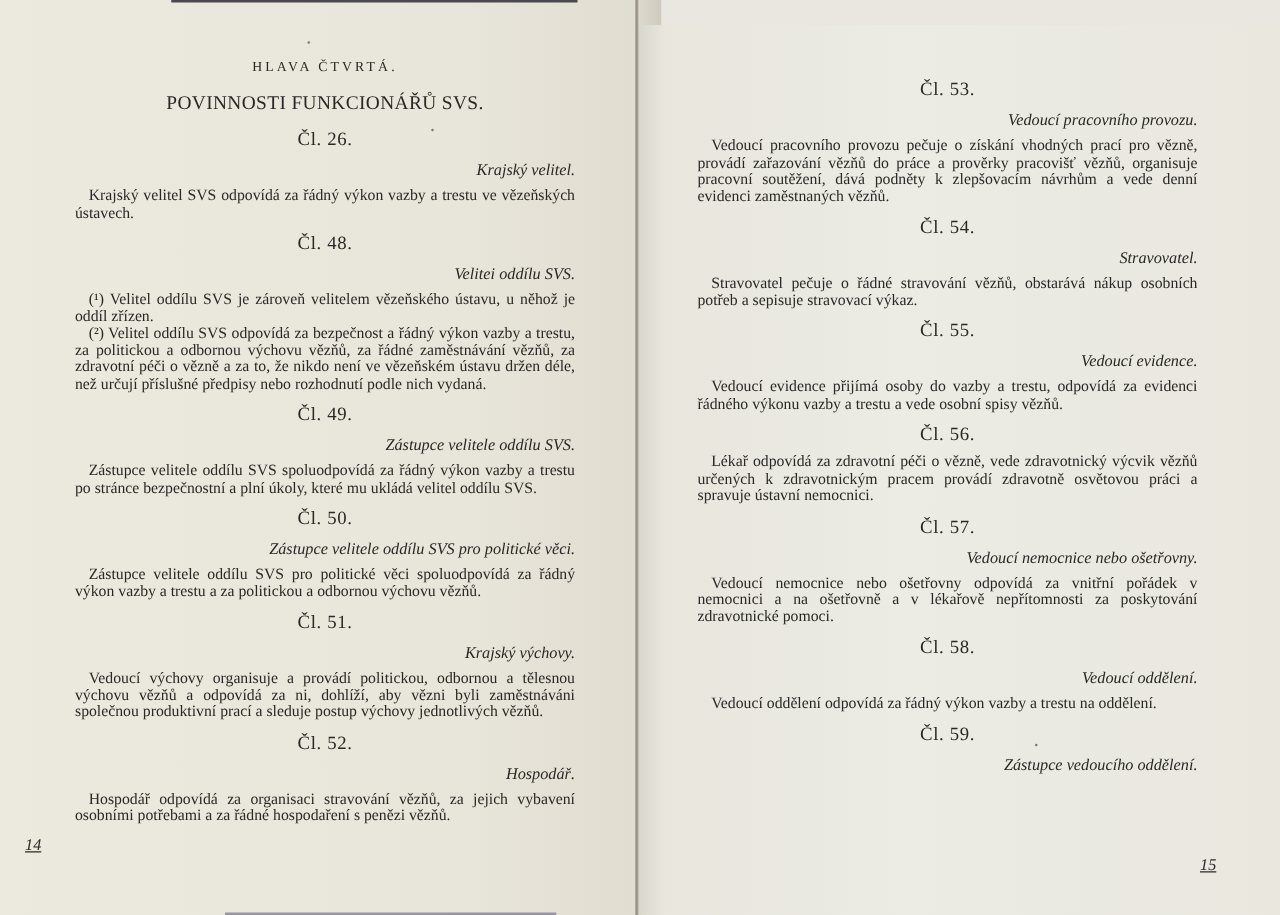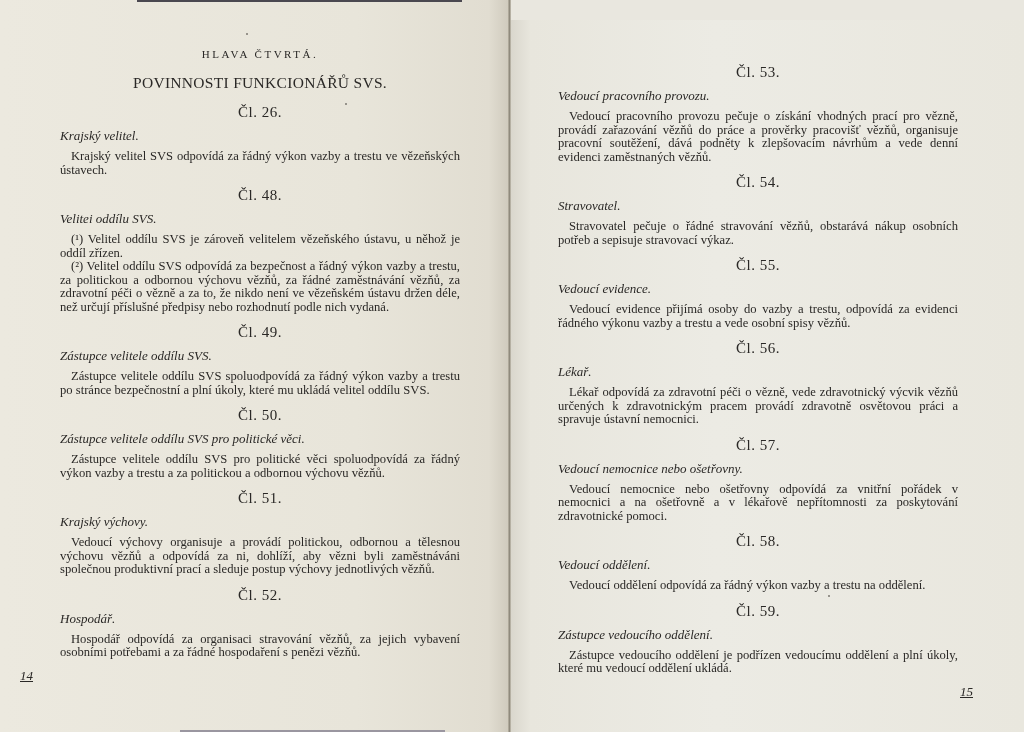--- a/index.html
+++ b/index.html
@@ -6,20 +6,21 @@
   body {
     width:1024px; height:732px; overflow:hidden; position:relative;
     background:#e9e7df;
     font-family:"Liberation Serif", "DejaVu Serif", serif;
     color:#2a2826;
   }
   .spread { position:absolute; inset:0; }
   .page {
     position:absolute; top:0; height:732px;
     background:#ebe8de;
+    padding-left:20px;
   }
   .page.left {
     left:0; width:509px;
     background:linear-gradient(90deg,#ece9df 0%,#e8e5da 70%,#e1ddd1 96%,#cfcabd 100%);
   }
   .page.right {
     left:510px; width:514px;
     background:linear-gradient(90deg,#d9d6cc 0%,#e8e6dd 4%,#ecebe4 40%,#e9e7de 100%);
     margin-top:20px;
   }
@@ -43,21 +44,21 @@
   .chapter {
     text-align:center; font-size:11px; letter-spacing:2.5px; margin-top:48px; height:14px;
   }
   .part-title {
     text-align:center; font-size:15.5px; letter-spacing:0.3px; margin-top:12px; height:20px;
   }
   .art-no {
     text-align:center; font-size:15px; letter-spacing:0.5px; margin-top:10px; height:18px;
   }
   .art-title {
-    text-align:left; font-style:italic; font-size:13px; margin-top:6px; height:17px;
+    text-align:right; font-style:italic; font-size:13px; margin-top:6px; height:17px;
   }
   .art-body {
     font-size:12.6px; line-height:13.5px; text-align:justify; margin-top:5px;
   }
   .art-body p { margin:0; text-indent:11px; }
   .right .col .article:first-child .art-no { margin-top:44px; }
   .page-no {
     position:absolute; font-style:italic; font-size:13px;text-decoration:underline;
   }
   .left .page-no { left:20px; top:668px; }
@@ -148,21 +149,20 @@
       <div class="article">
         <div class="art-no">Čl. 55.</div>
         <div class="art-title">Vedoucí evidence.</div>
         <div class="art-body">
           <p>Vedoucí evidence přijímá osoby do vazby a trestu, odpovídá za evidenci řádného výkonu vazby a trestu a vede osobní spisy vězňů.</p>
         </div>
       </div>
 
       <div class="article">
         <div class="art-no">Čl. 56.</div>
-        <div class="art-title">Lékař.</div>
         <div class="art-body">
           <p>Lékař odpovídá za zdravotní péči o vězně, vede zdravotnický výcvik vězňů určených k zdravotnickým pracem provádí zdravotně osvětovou práci a spravuje ústavní nemocnici.</p>
         </div>
       </div>
 
       <div class="article">
         <div class="art-no">Čl. 57.</div>
         <div class="art-title">Vedoucí nemocnice nebo ošetřovny.</div>
         <div class="art-body">
           <p>Vedoucí nemocnice nebo ošetřovny odpovídá za vnitřní pořádek v nemocnici a na ošetřovně a v lékařově nepřítomnosti za poskytování zdravotnické pomoci.</p>
@@ -173,23 +173,20 @@
         <div class="art-no">Čl. 58.</div>
         <div class="art-title">Vedoucí oddělení.</div>
         <div class="art-body">
           <p>Vedoucí oddělení odpovídá za řádný výkon vazby a trestu na oddělení.</p>
         </div>
       </div>
 
       <div class="article">
         <div class="art-no">Čl. 59.</div>
         <div class="art-title">Zástupce vedoucího oddělení.</div>
-        <div class="art-body">
-          <p>Zástupce vedoucího oddělení je podřízen vedoucímu oddělení a plní úkoly, které mu vedoucí oddělení ukládá.</p>
-        </div>
       </div>
     </div>
     <div class="page-no">15</div>
     <span class="speck" style="left:318px;top:575px"></span>
   </div>
 
   <div class="gutter"></div>
   <div class="top-edge"></div>
   <div class="bottom-edge"></div>
 </div>

